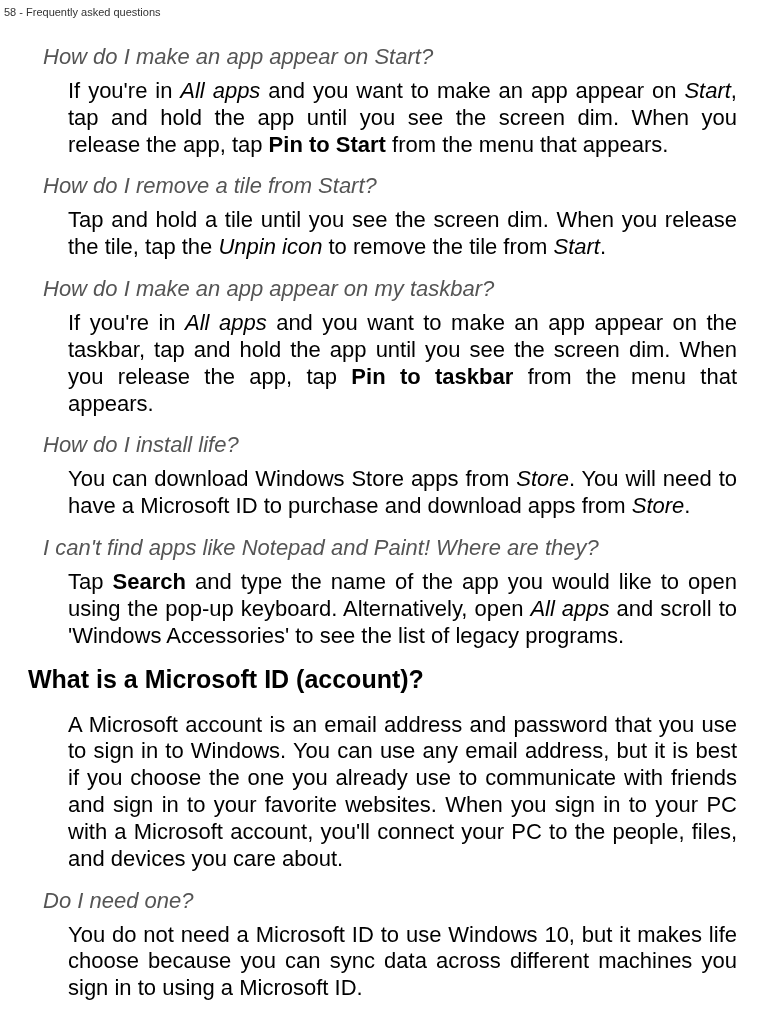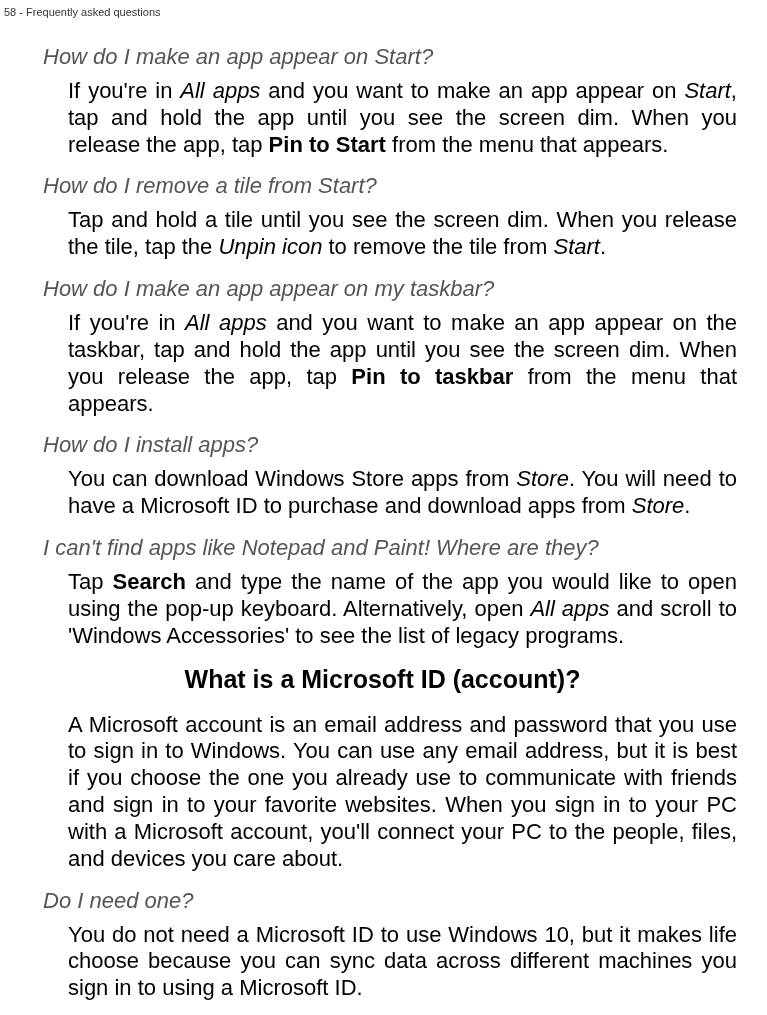--- a/index.html
+++ b/index.html
@@ -37,21 +37,20 @@
     line-height: 1.22;
     padding-left: 25px;
     margin-bottom: 15px;
   }
   .section-heading {
     font-size: 25px;
     font-weight: bold;
     color: #000;
     margin-bottom: 18px;
     margin-left: -15px;
-    text-align: center;
   }
   .italic {
     font-style: italic;
   }
   .bold {
     font-weight: bold;
   }
 </style>
 </head>
 <body>
@@ -62,21 +61,21 @@
 
   <div class="sub-question">How do I make an app appear on Start?</div>
   <div class="answer">If you're in <span class="italic">All apps</span> and you want to make an app appear on <span class="italic">Start</span>, tap and hold the app until you see the screen dim. When you release the app, tap <span class="bold">Pin to Start</span> from the menu that appears.</div>
 
   <div class="sub-question">How do I remove a tile from Start?</div>
   <div class="answer">Tap and hold a tile until you see the screen dim. When you release the tile, tap the <span class="italic">Unpin icon</span> to remove the tile from <span class="italic">Start</span>.</div>
 
   <div class="sub-question">How do I make an app appear on my taskbar?</div>
   <div class="answer">If you're in <span class="italic">All apps</span> and you want to make an app appear on the taskbar, tap and hold the app until you see the screen dim. When you release the app, tap <span class="bold">Pin to taskbar</span> from the menu that appears.</div>
 
-  <div class="sub-question">How do I install apps?</div>
+  <div class="sub-question">How do I install life?</div>
   <div class="answer">You can download Windows Store apps from <span class="italic">Store</span>. You will need to have a Microsoft ID to purchase and download apps from <span class="italic">Store</span>.</div>
 
   <div class="sub-question">I can't find apps like Notepad and Paint! Where are they?</div>
   <div class="answer">Tap <span class="bold">Search</span> and type the name of the app you would like to open using the pop-up keyboard. Alternatively, open <span class="italic">All apps</span> and scroll to 'Windows Accessories' to see the list of legacy programs.</div>
 
   <div class="section-heading">What is a Microsoft ID (account)?</div>
 
   <div class="answer">A Microsoft account is an email address and password that you use to sign in to Windows. You can use any email address, but it is best if you choose the one you already use to communicate with friends and sign in to your favorite websites. When you sign in to your PC with a Microsoft account, you'll connect your PC to the people, files, and devices you care about.</div>
 
   <div class="sub-question">Do I need one?</div>

